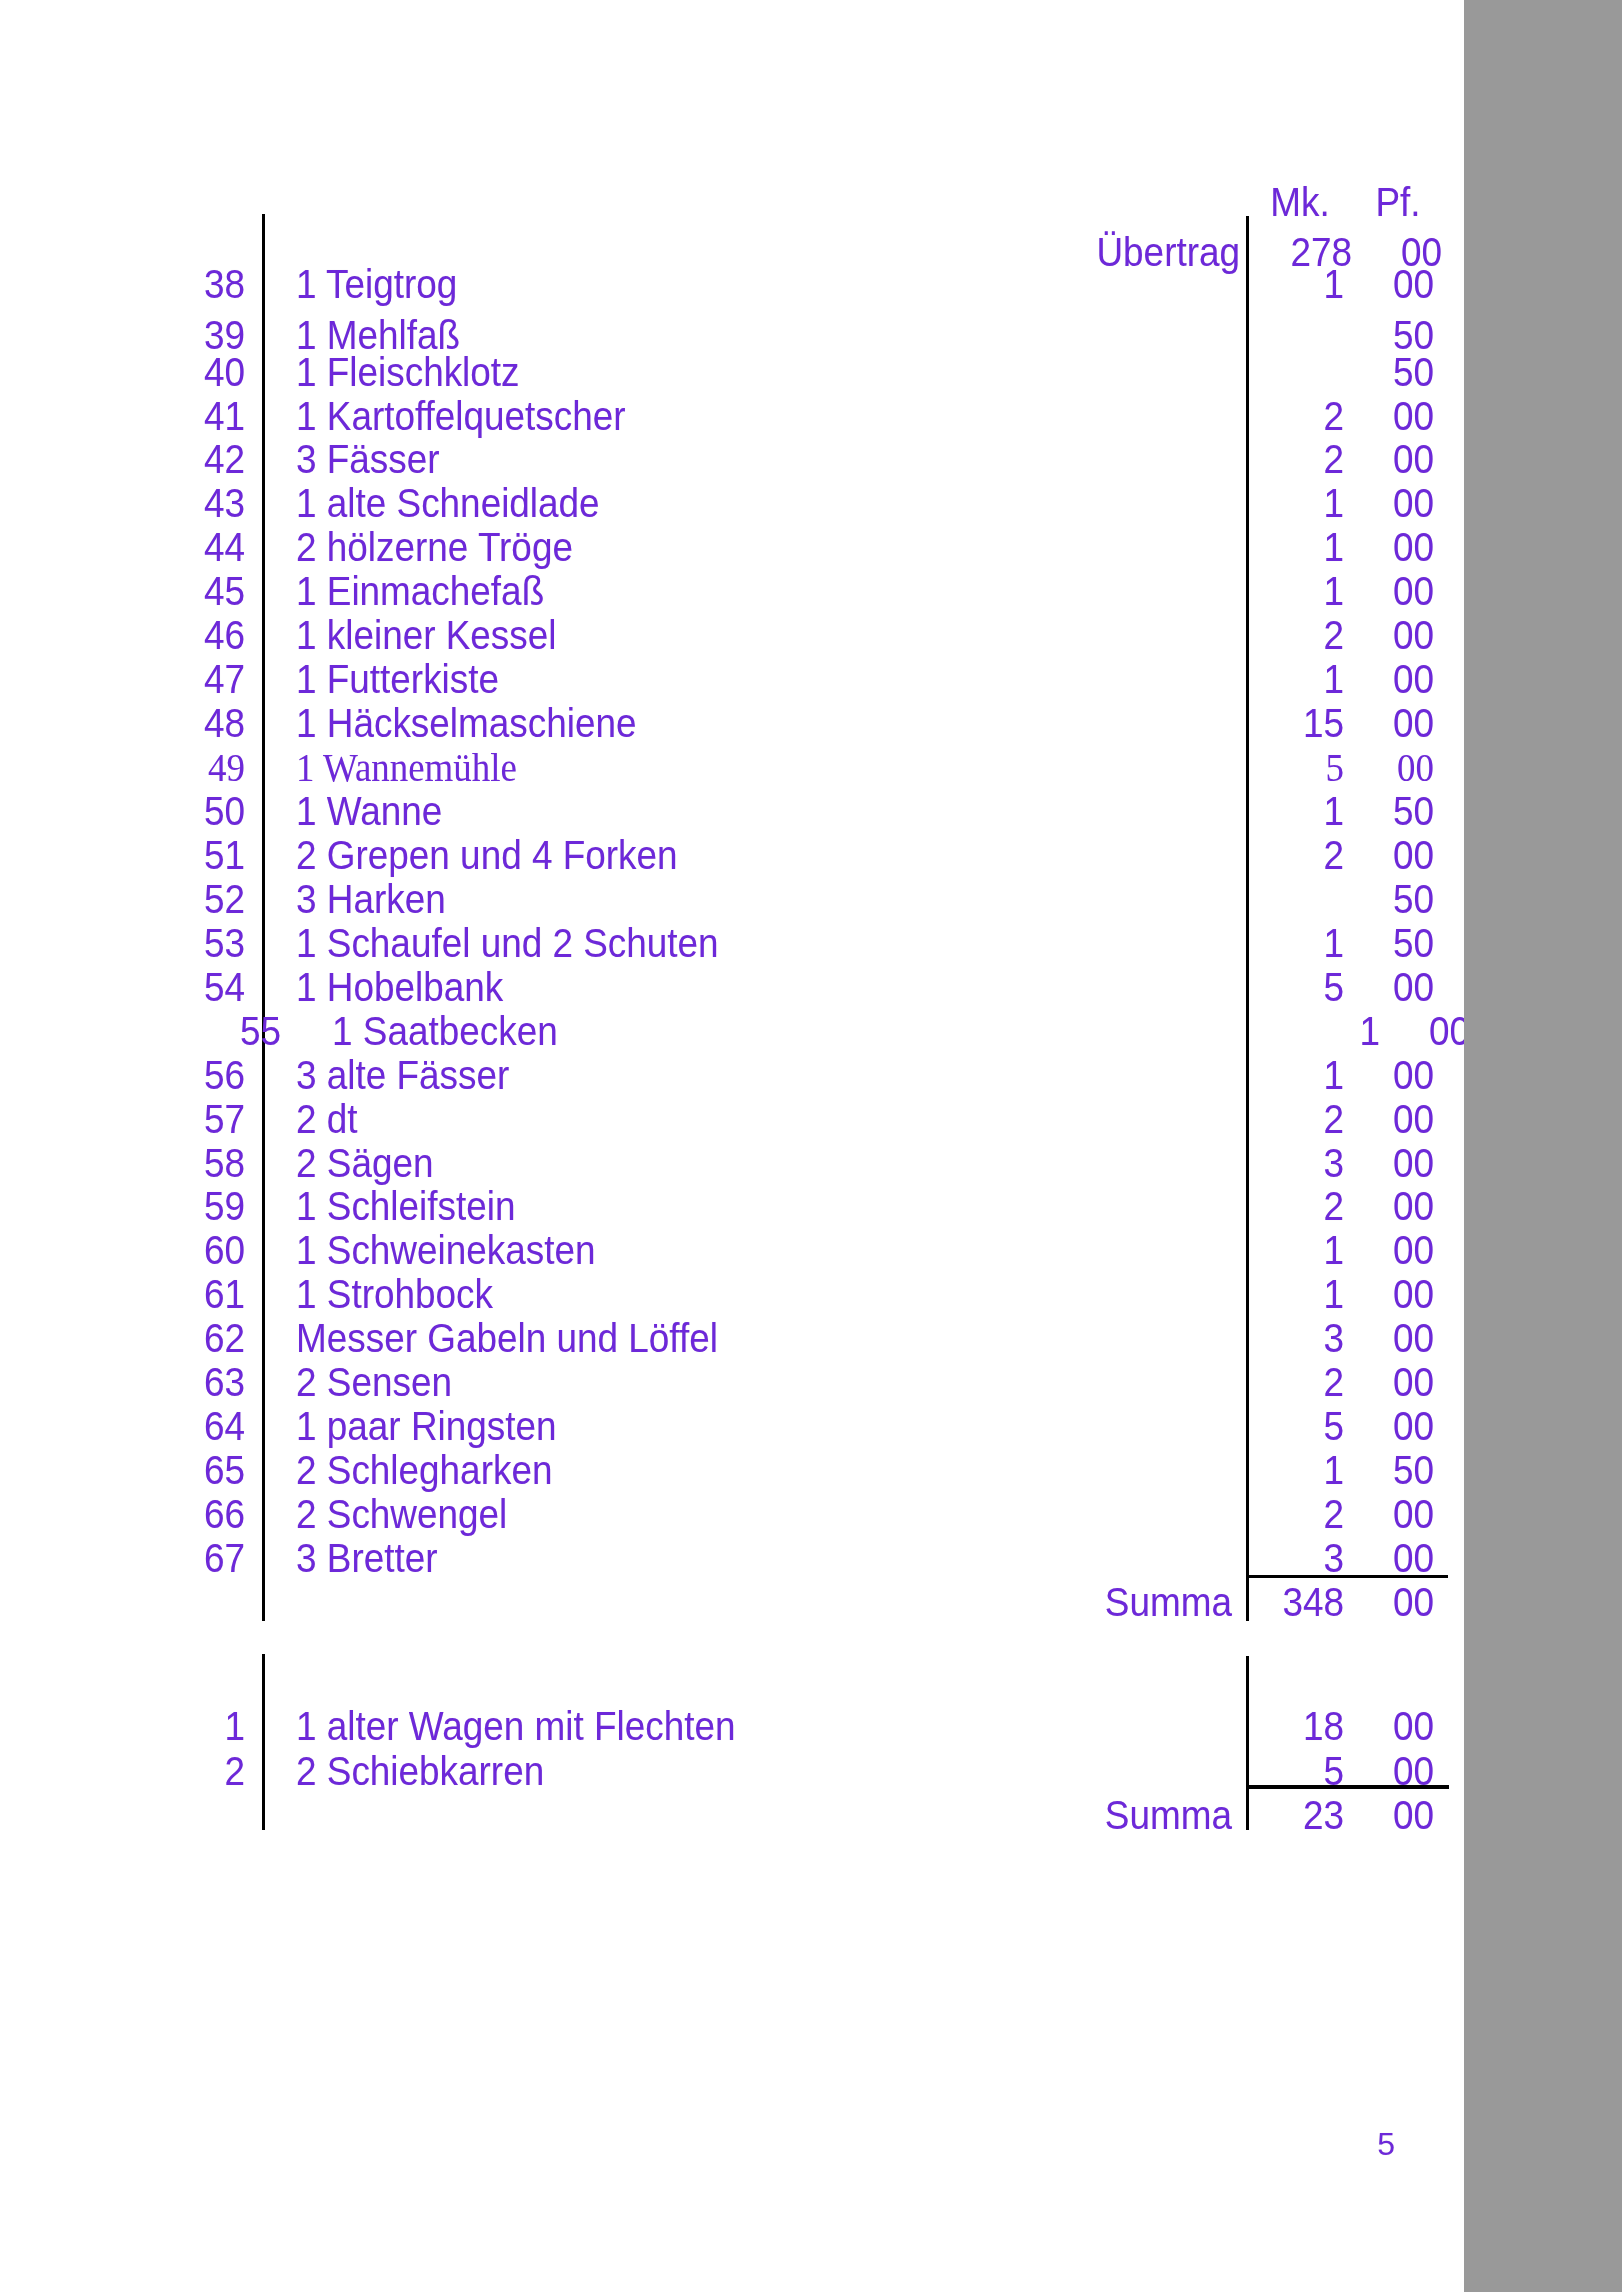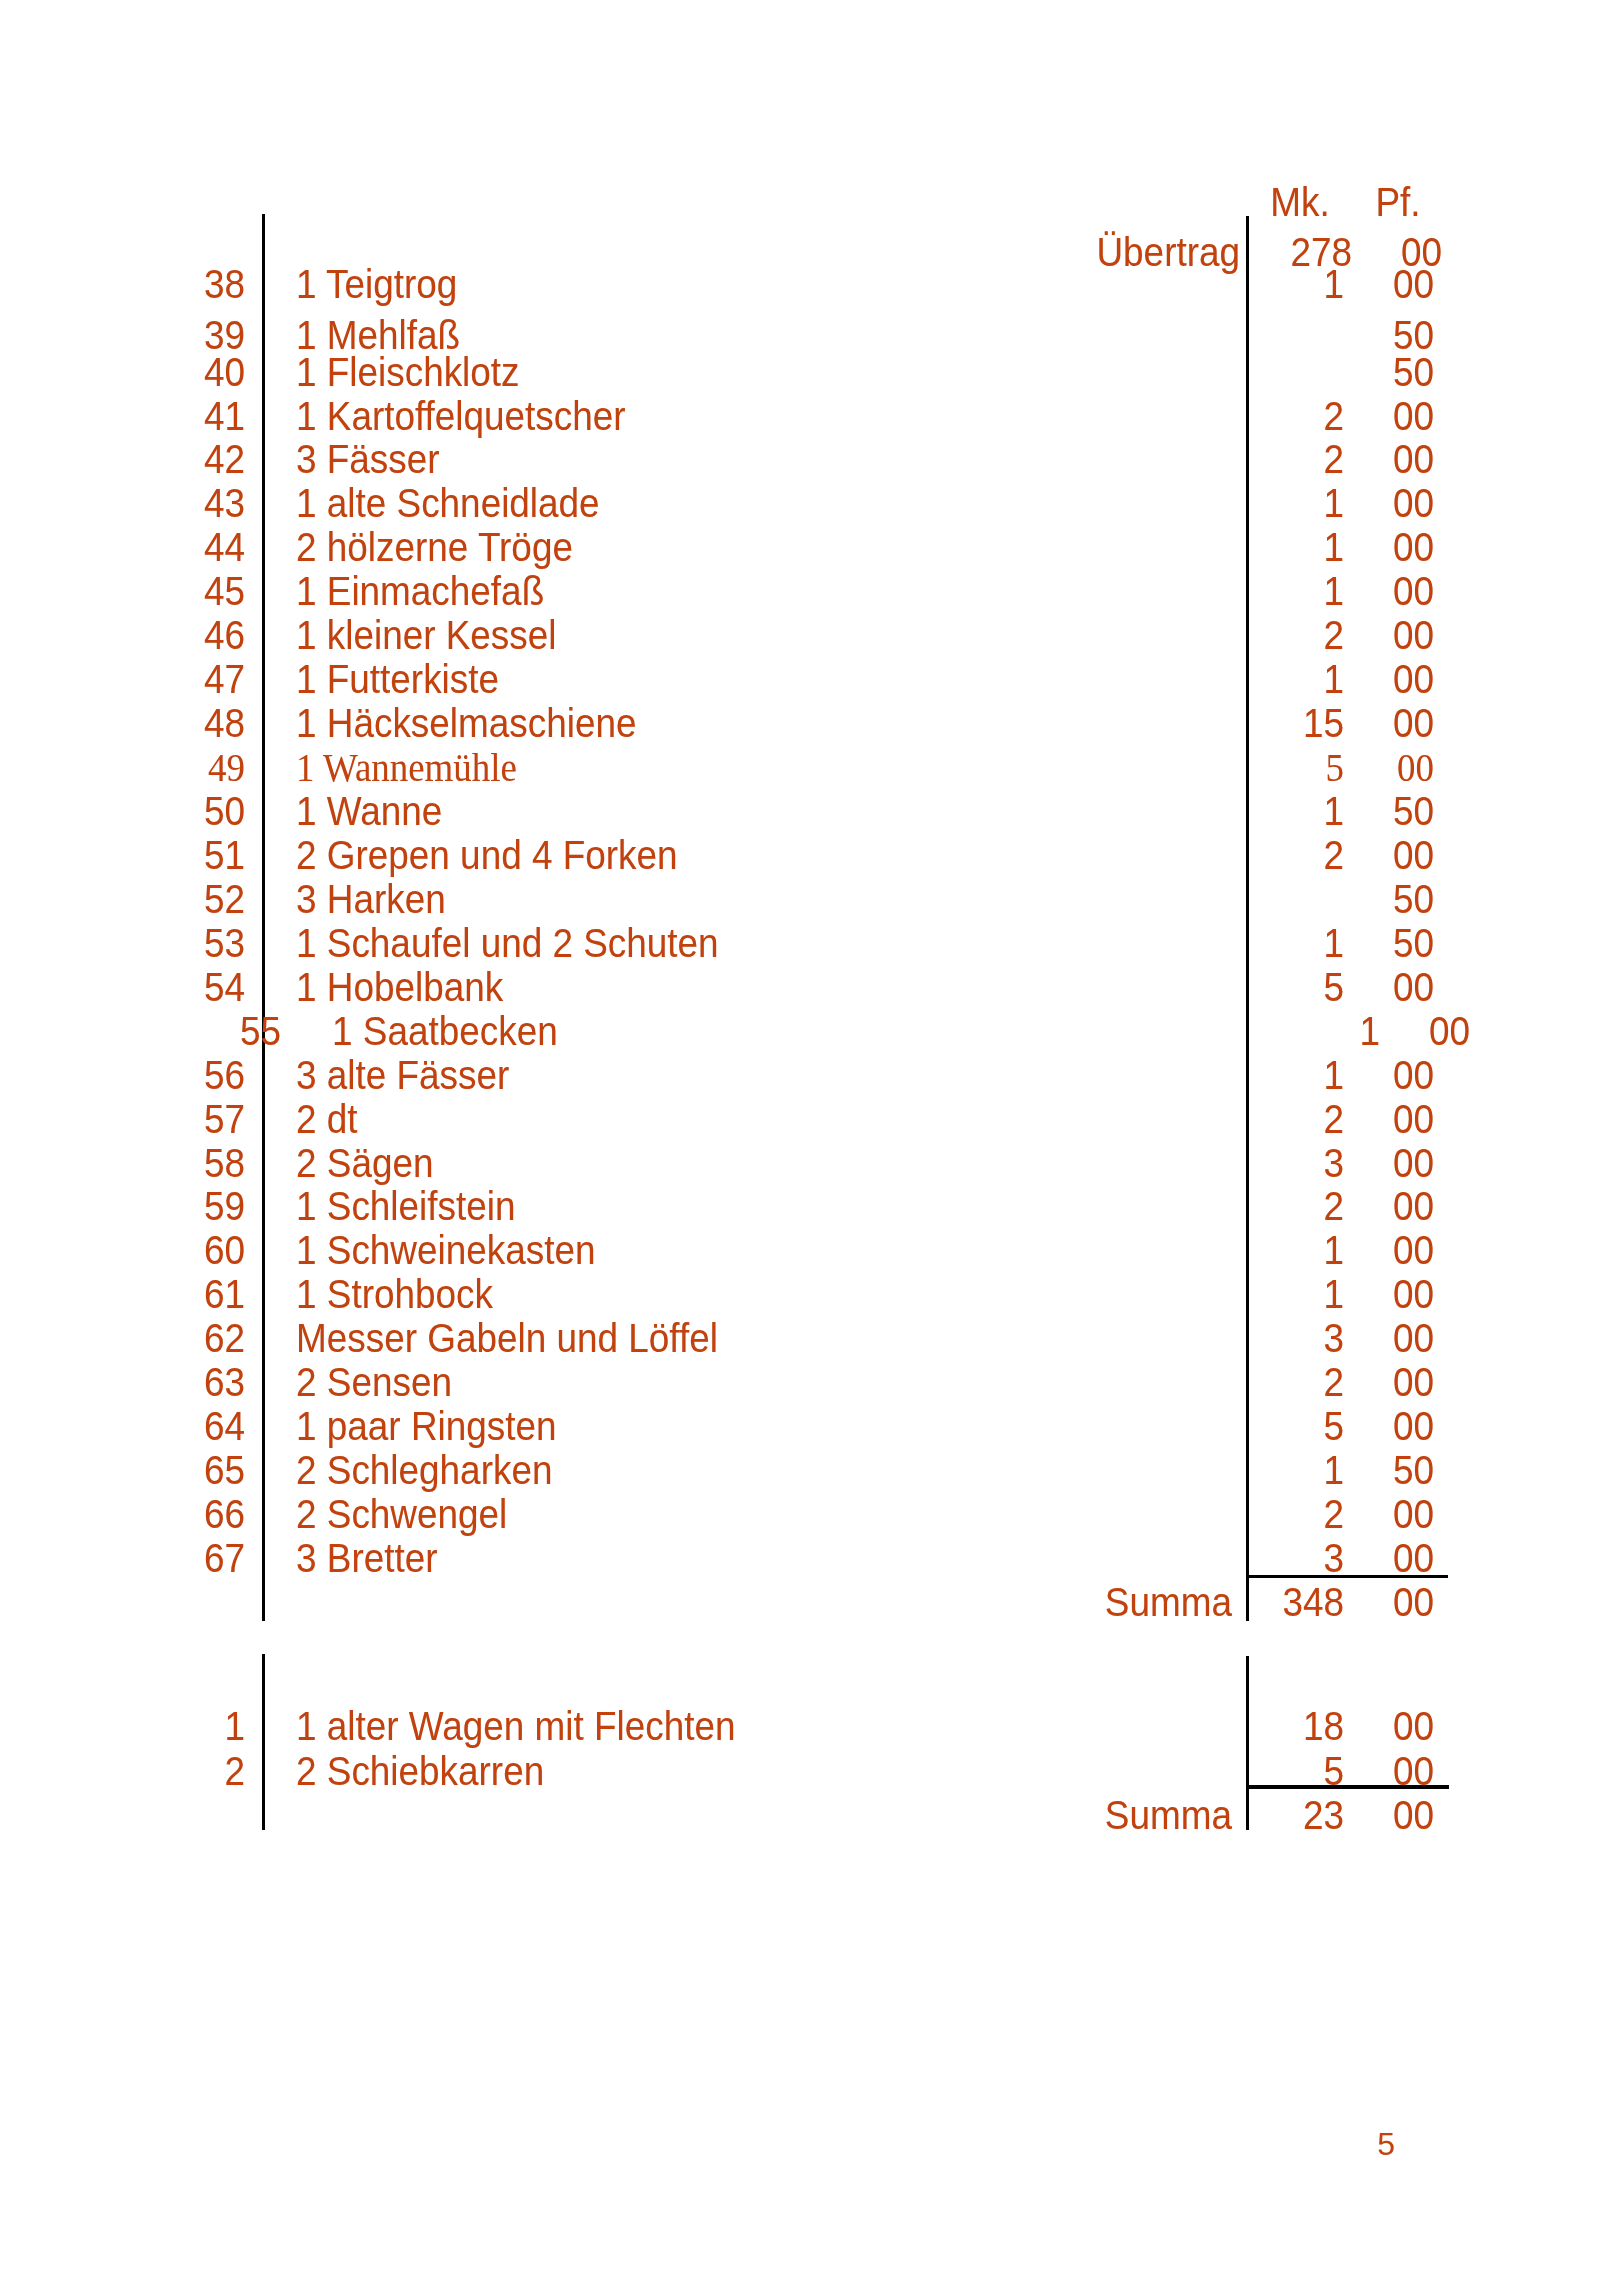--- a/index.html
+++ b/index.html
@@ -1,18 +1,18 @@
 <!DOCTYPE html>
 <html><head>
 <meta charset="utf-8">
 <style>
   html,body{margin:0;padding:0;background:#999;}
   .page{
-    position:relative;width:1622px;height:2293px;background:#ffffff;
-    font-family:"Liberation Sans",sans-serif;font-size:41px;color:#c2410c;
+    position:relative;width:1464px;height:2293px;background:#ffffff;
+    font-family:"Liberation Sans",sans-serif;font-size:41px;color:#6d28d9;
     overflow:hidden;text-shadow:0 0 1px rgba(0,0,0,.12);
   }
   .row{position:absolute;left:0;width:100%;height:44px;line-height:44px;}
   .cell{position:absolute;top:0;height:44px;white-space:nowrap;}
   .num{left:137px;width:108px;text-align:right;transform:scaleX(.9);transform-origin:100% 50%;}
   .desc{left:296px;width:916px;text-align:left;transform:scaleX(.9);transform-origin:0 50%;}
   .desc.centered{text-align:center;transform-origin:50% 50%;}
   .label{left:921px;width:311px;text-align:right;transform:scaleX(.9);transform-origin:100% 50%;}
   .mk{left:1256px;width:88px;text-align:right;transform:scaleX(.9);transform-origin:100% 50%;}
   .pf{left:1362px;width:72px;text-align:right;transform:scaleX(.9);transform-origin:100% 50%;}

